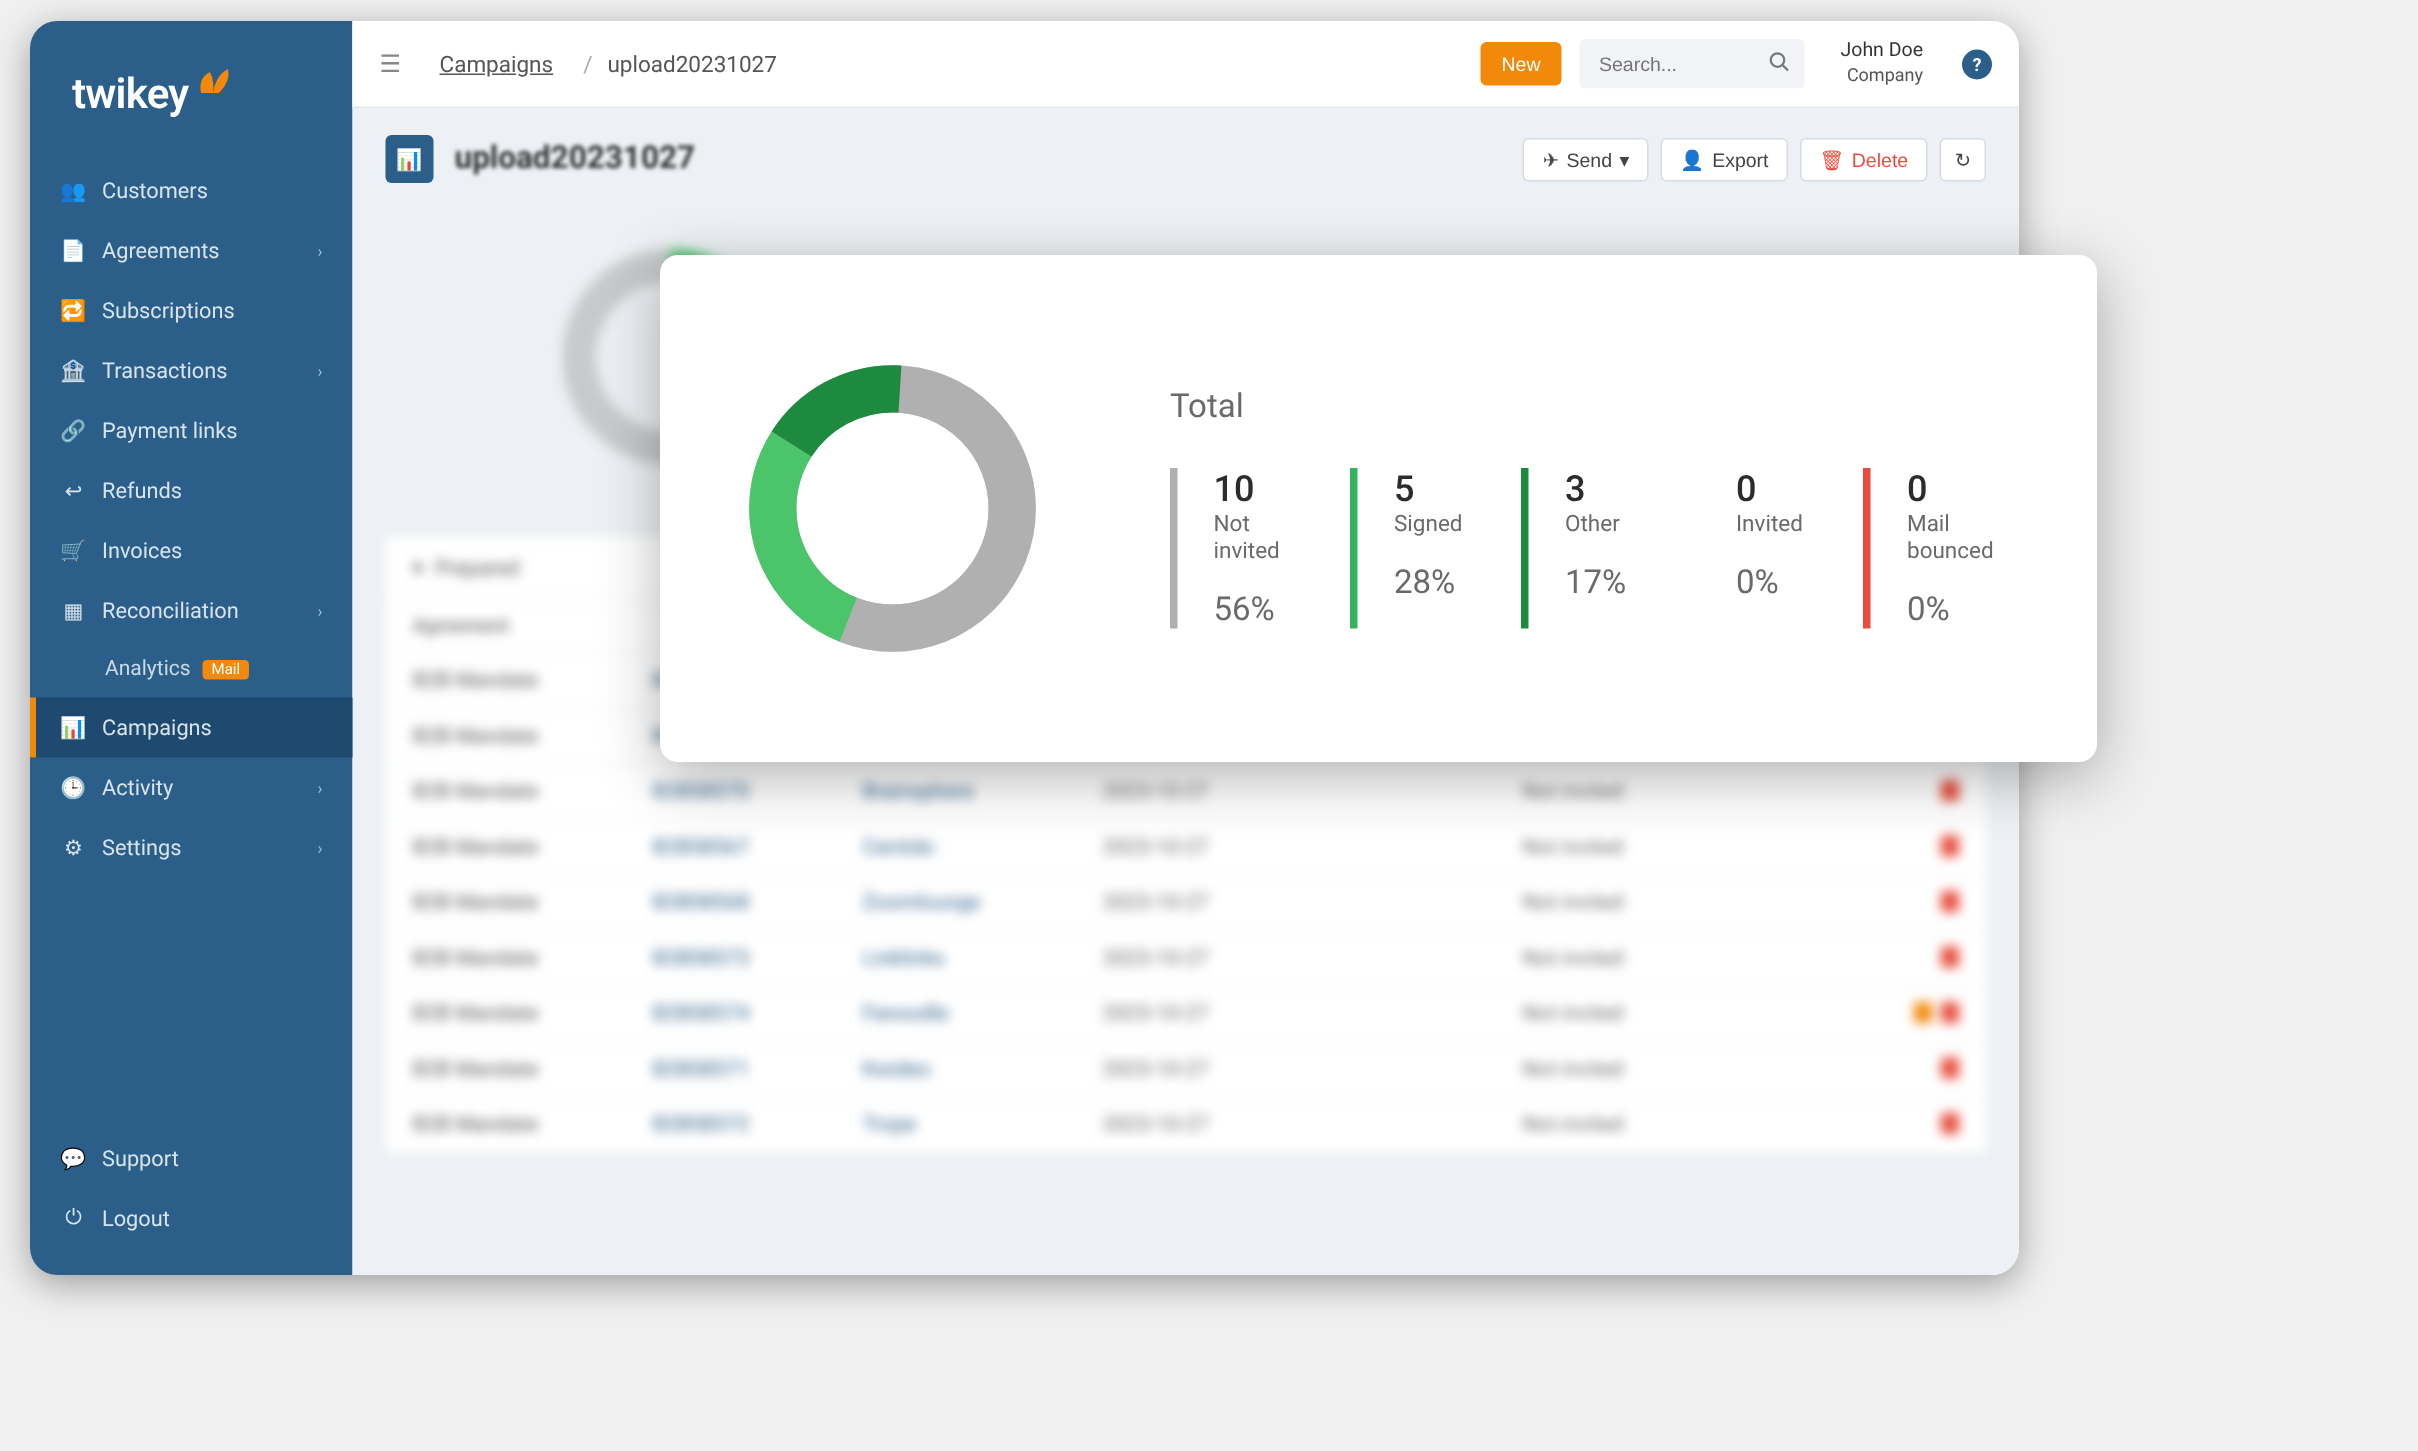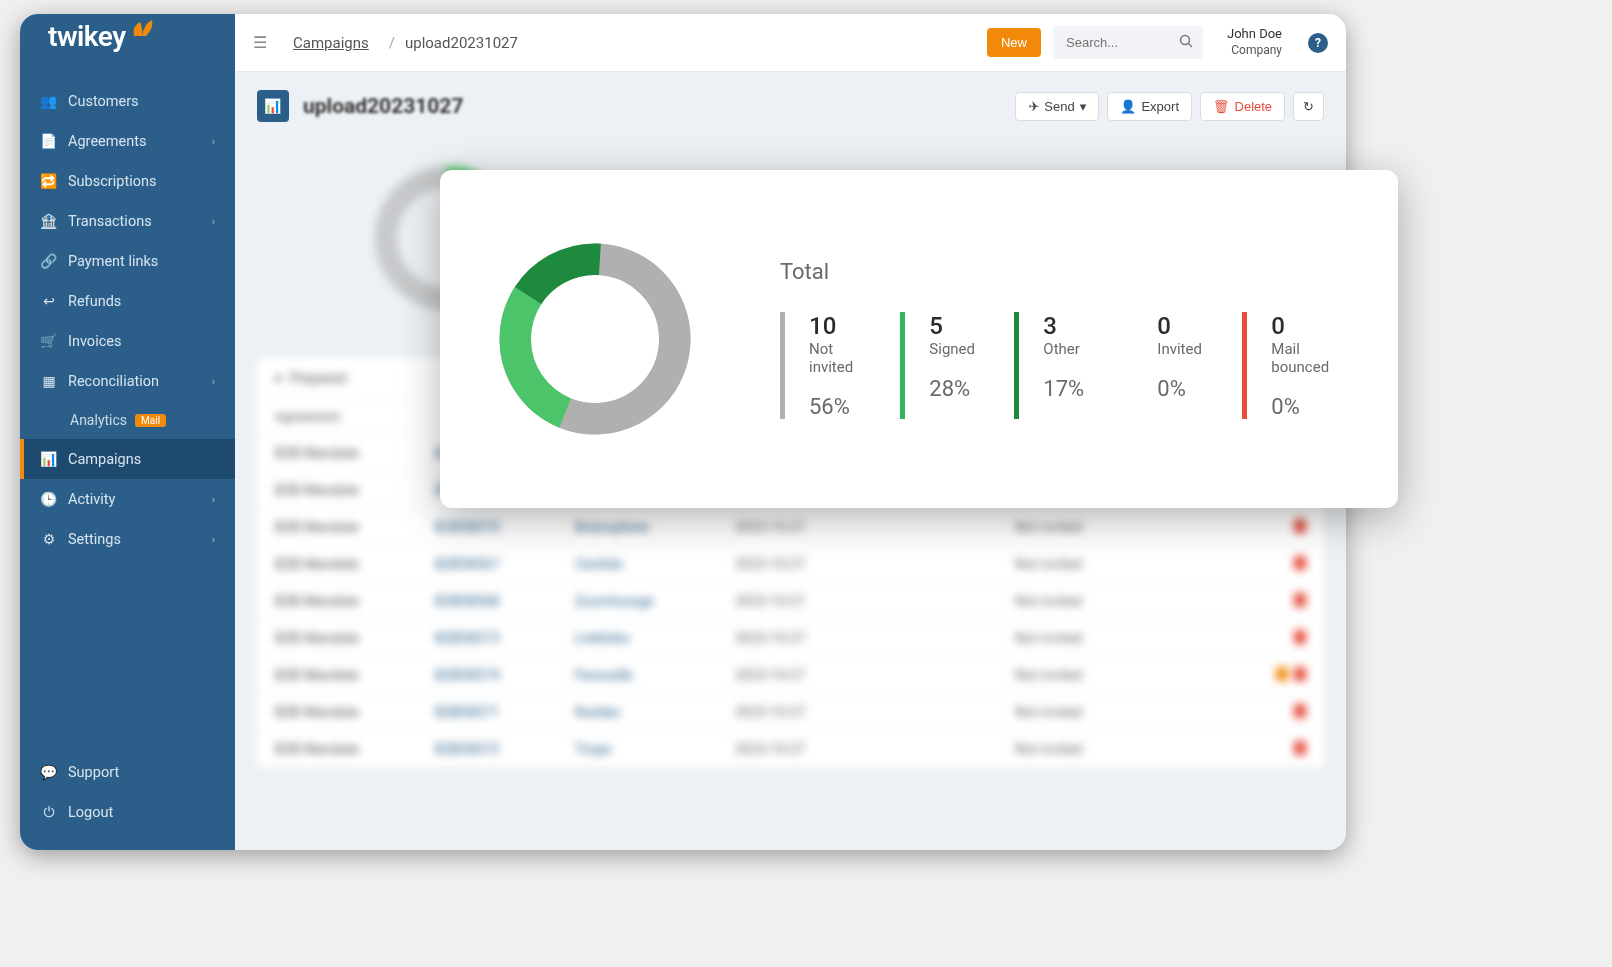--- a/index.html
+++ b/index.html
@@ -1,20 +1,20 @@
 <!DOCTYPE html>
 <html><head>
 <meta charset="utf-8">
 <style>
 * { box-sizing: border-box; margin: 0; padding: 0; }
 body { font-family: -apple-system, BlinkMacSystemFont, "Segoe UI", Roboto, sans-serif; background: #f0f0f0; width: 1612px; height: 967px; position: relative; overflow: hidden; }
 
 .app-window { position: absolute; left: 20px; top: 14px; width: 1326px; height: 836px; background: #fff; border-radius: 18px; box-shadow: 0 6px 24px rgba(0,0,0,0.35); overflow: hidden; display: flex; }
 
-.sidebar { width: 215px; background: #2b5f8a; color: #fff; display: flex; flex-direction: column; padding-top: 6px; }
+.sidebar { width: 215px; background: #2b5f8a; color: #fff; display: flex; flex-direction: column; padding-top: 32px; }
 .logo { display: flex; align-items: center; padding: 0 28px 28px 28px; }
 .logo-text { font-size: 28px; font-weight: 600; color: #fff; letter-spacing: -0.5px; }
 .logo-icon { margin-left: 4px; margin-top: -16px; }
 .nav { display: flex; flex-direction: column; flex: 1; }
 .nav-item { display: flex; align-items: center; padding: 11px 20px; font-size: 14.5px; color: #d7e4ee; cursor: pointer; position: relative; }
 .nav-item .icon { width: 18px; height: 18px; margin-right: 10px; display: inline-flex; align-items: center; justify-content: center; font-size: 14px; }
 .nav-item .chev { margin-left: auto; font-size: 11px; opacity: 0.7; }
 .nav-item.sub { padding-left: 50px; font-size: 14px; color: #c9dae6; }
 .nav-item.active { background: #1f4a70; border-left: 4px solid #f2890b; padding-left: 16px; }
 .nav-item .badge { background: #f2890b; color: #fff; font-size: 10px; padding: 1px 6px; border-radius: 3px; margin-left: 8px; }

